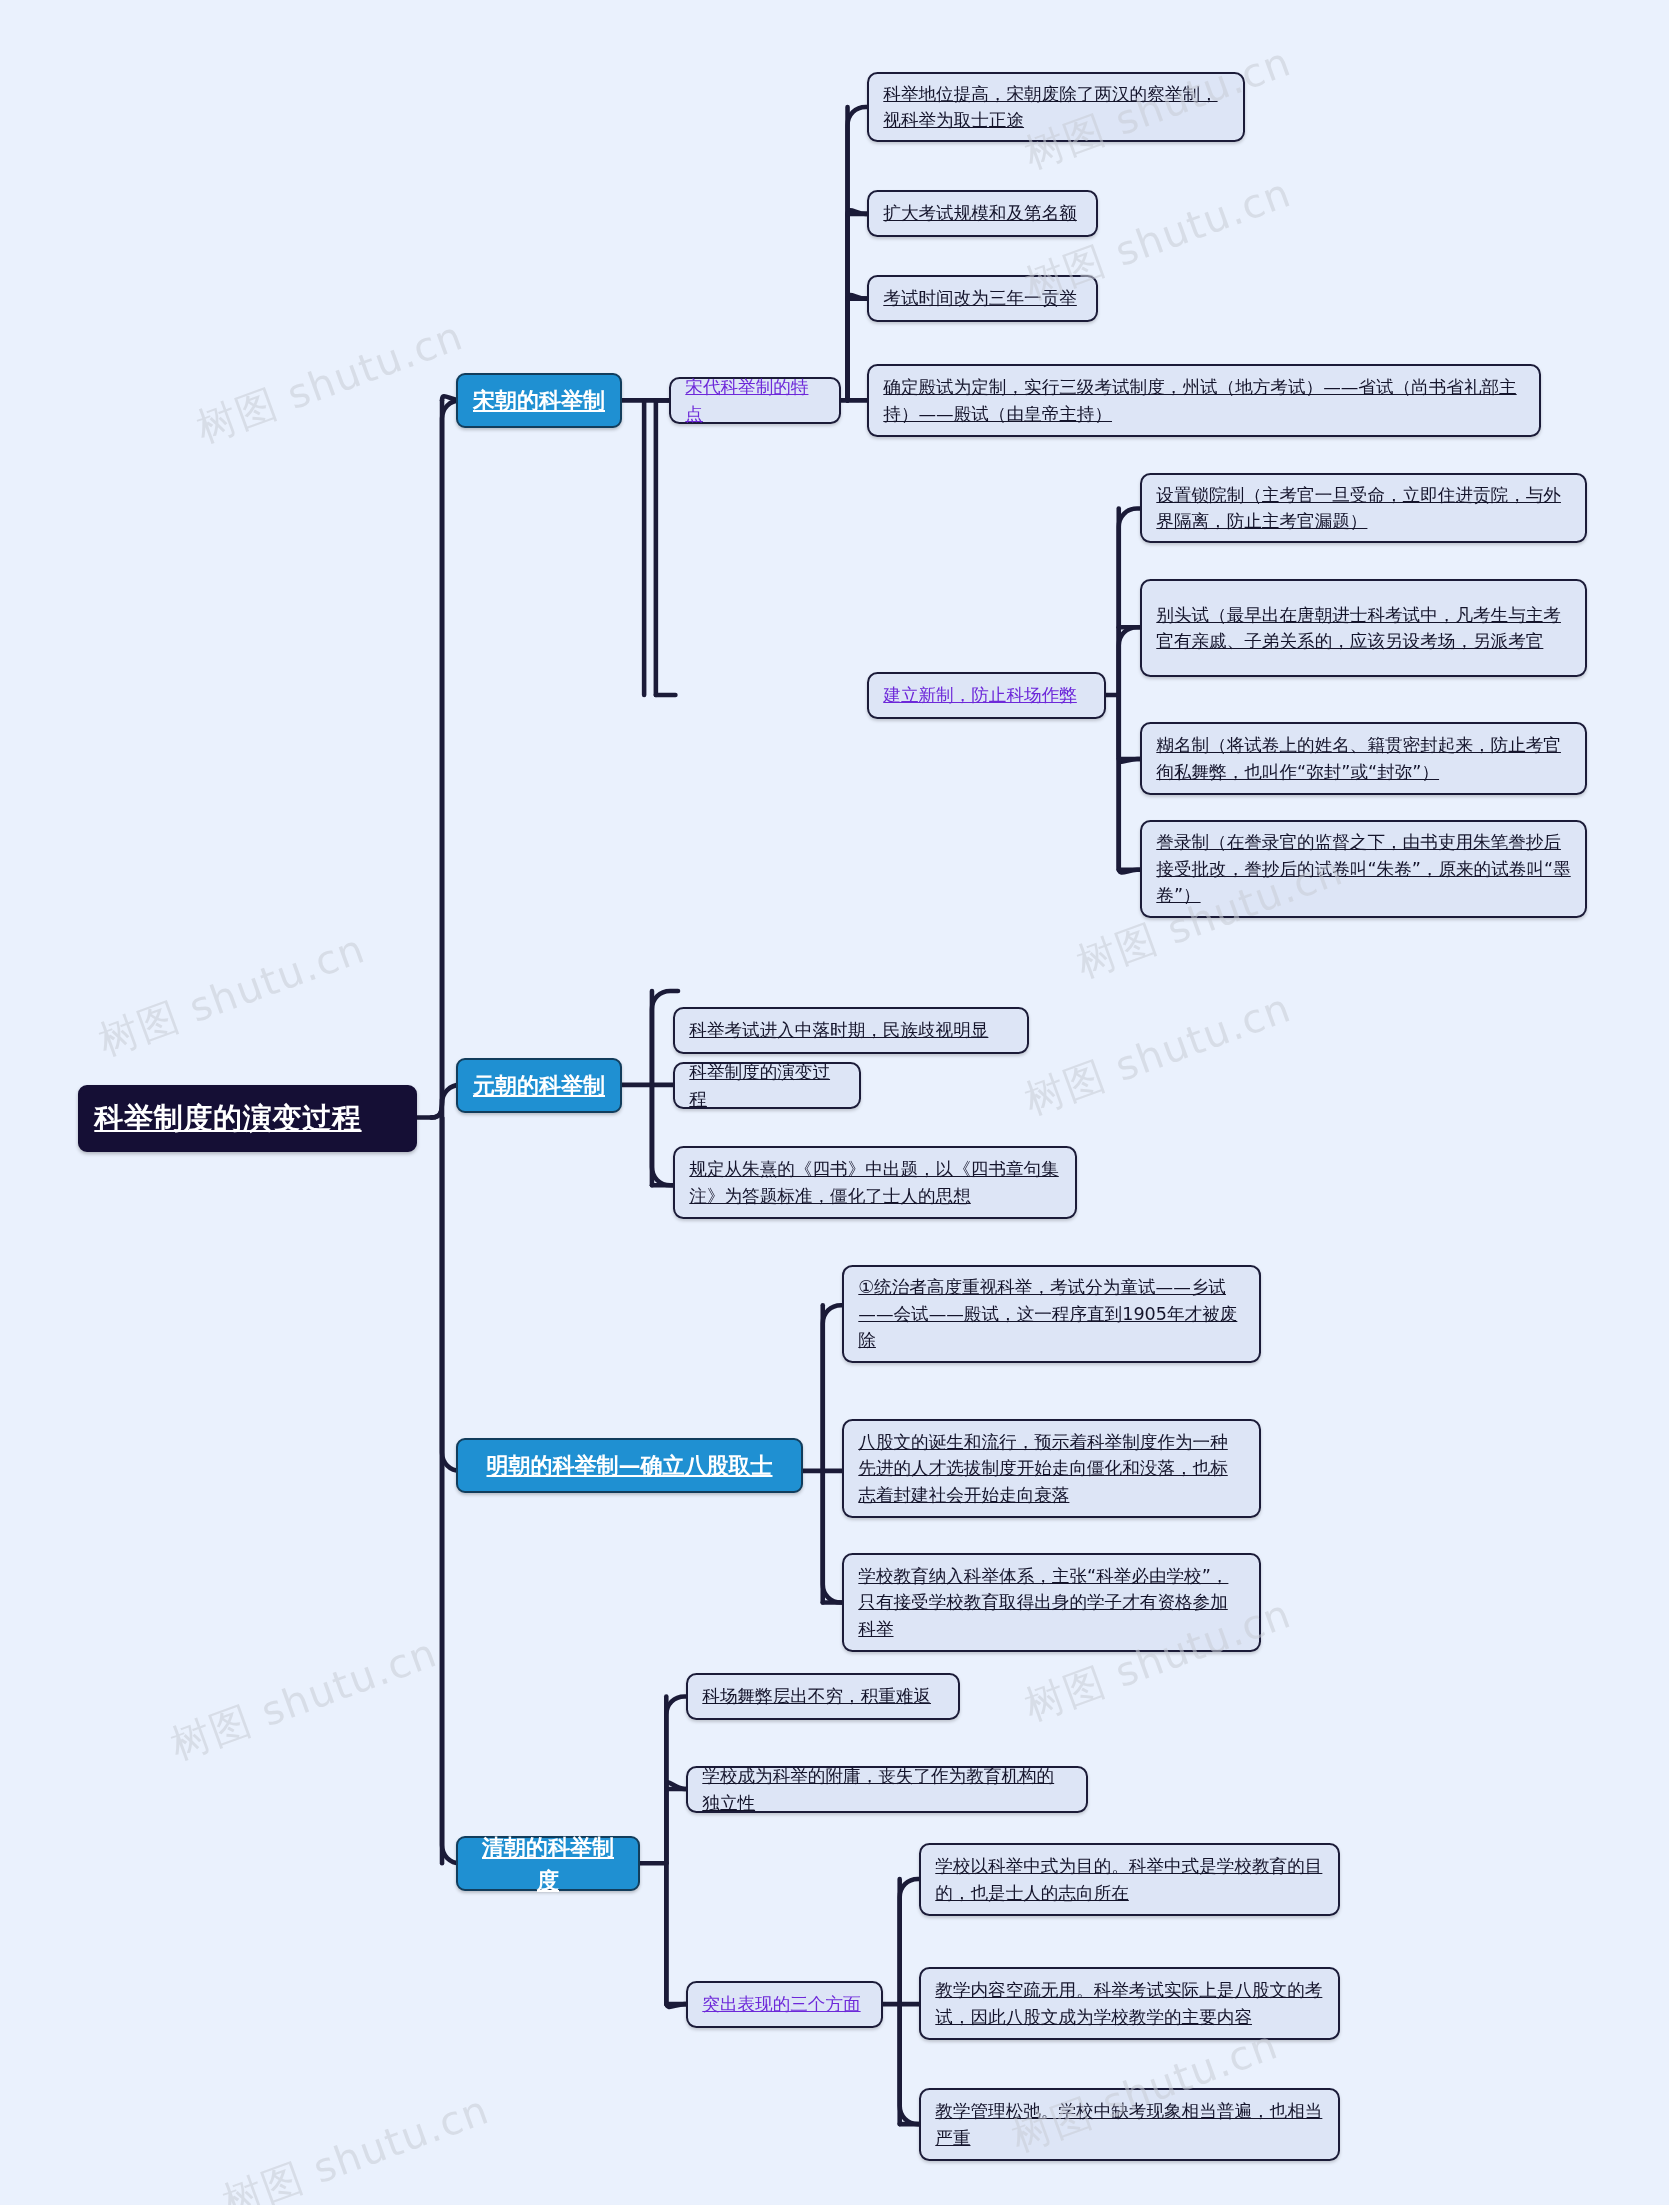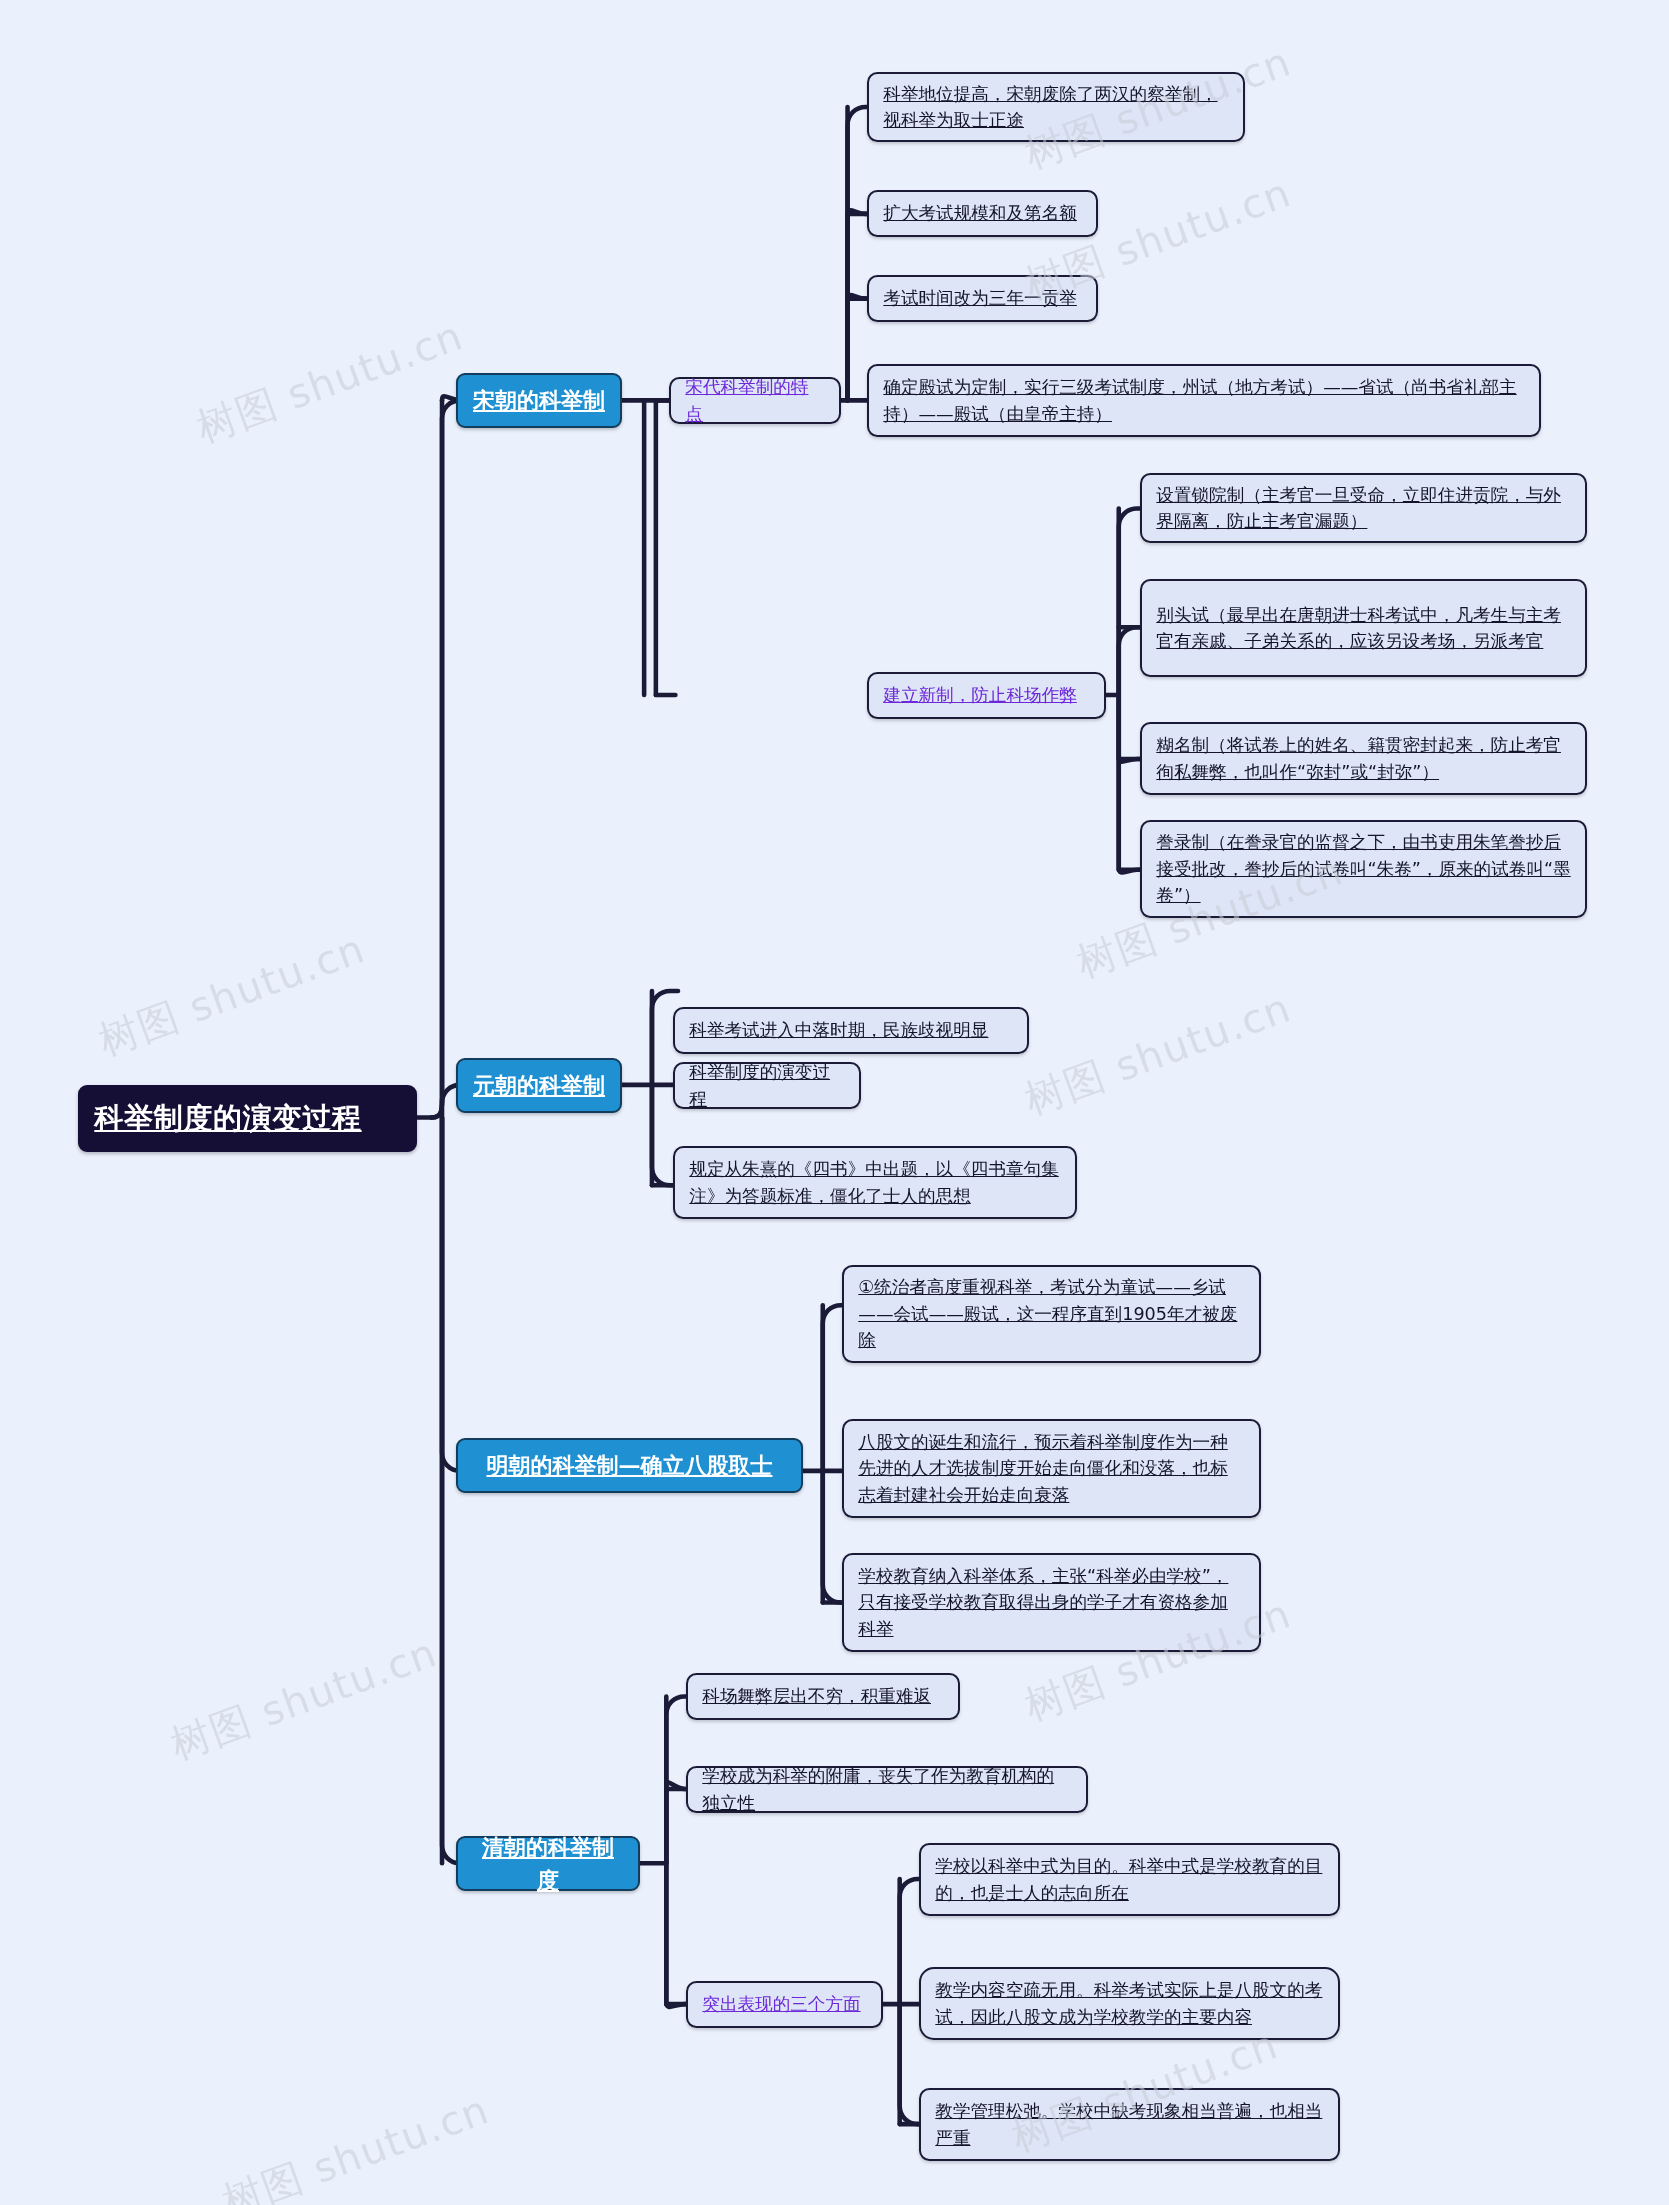--- a/index.html
+++ b/index.html
@@ -219,21 +219,21 @@
   </div>
 
   <div class="node sub" style="left:686px;top:1981px;width:197px;height:47px;">
     <span>突出表现的三个方面</span>
   </div>
 
   <div class="node leaf" style="left:919px;top:1843px;width:421px;height:73px;">
     <span>学校以科举中式为目的。科举中式是学校教育的目的，也是士人的志向所在</span>
   </div>
 
-  <div class="node leaf" style="left:919px;top:1967px;width:421px;height:73px;border-radius:15px;">
+  <div class="node leaf" style="left:919px;top:1967px;width:421px;height:73px;">
     <span>教学内容空疏无用。科举考试实际上是八股文的考试，因此八股文成为学校教学的主要内容</span>
   </div>
 
   <div class="node leaf" style="left:919px;top:2088px;width:421px;height:73px;">
     <span>教学管理松弛。学校中缺考现象相当普遍，也相当严重</span>
   </div>
 
 </div>
 
 <div id="watermarks">

